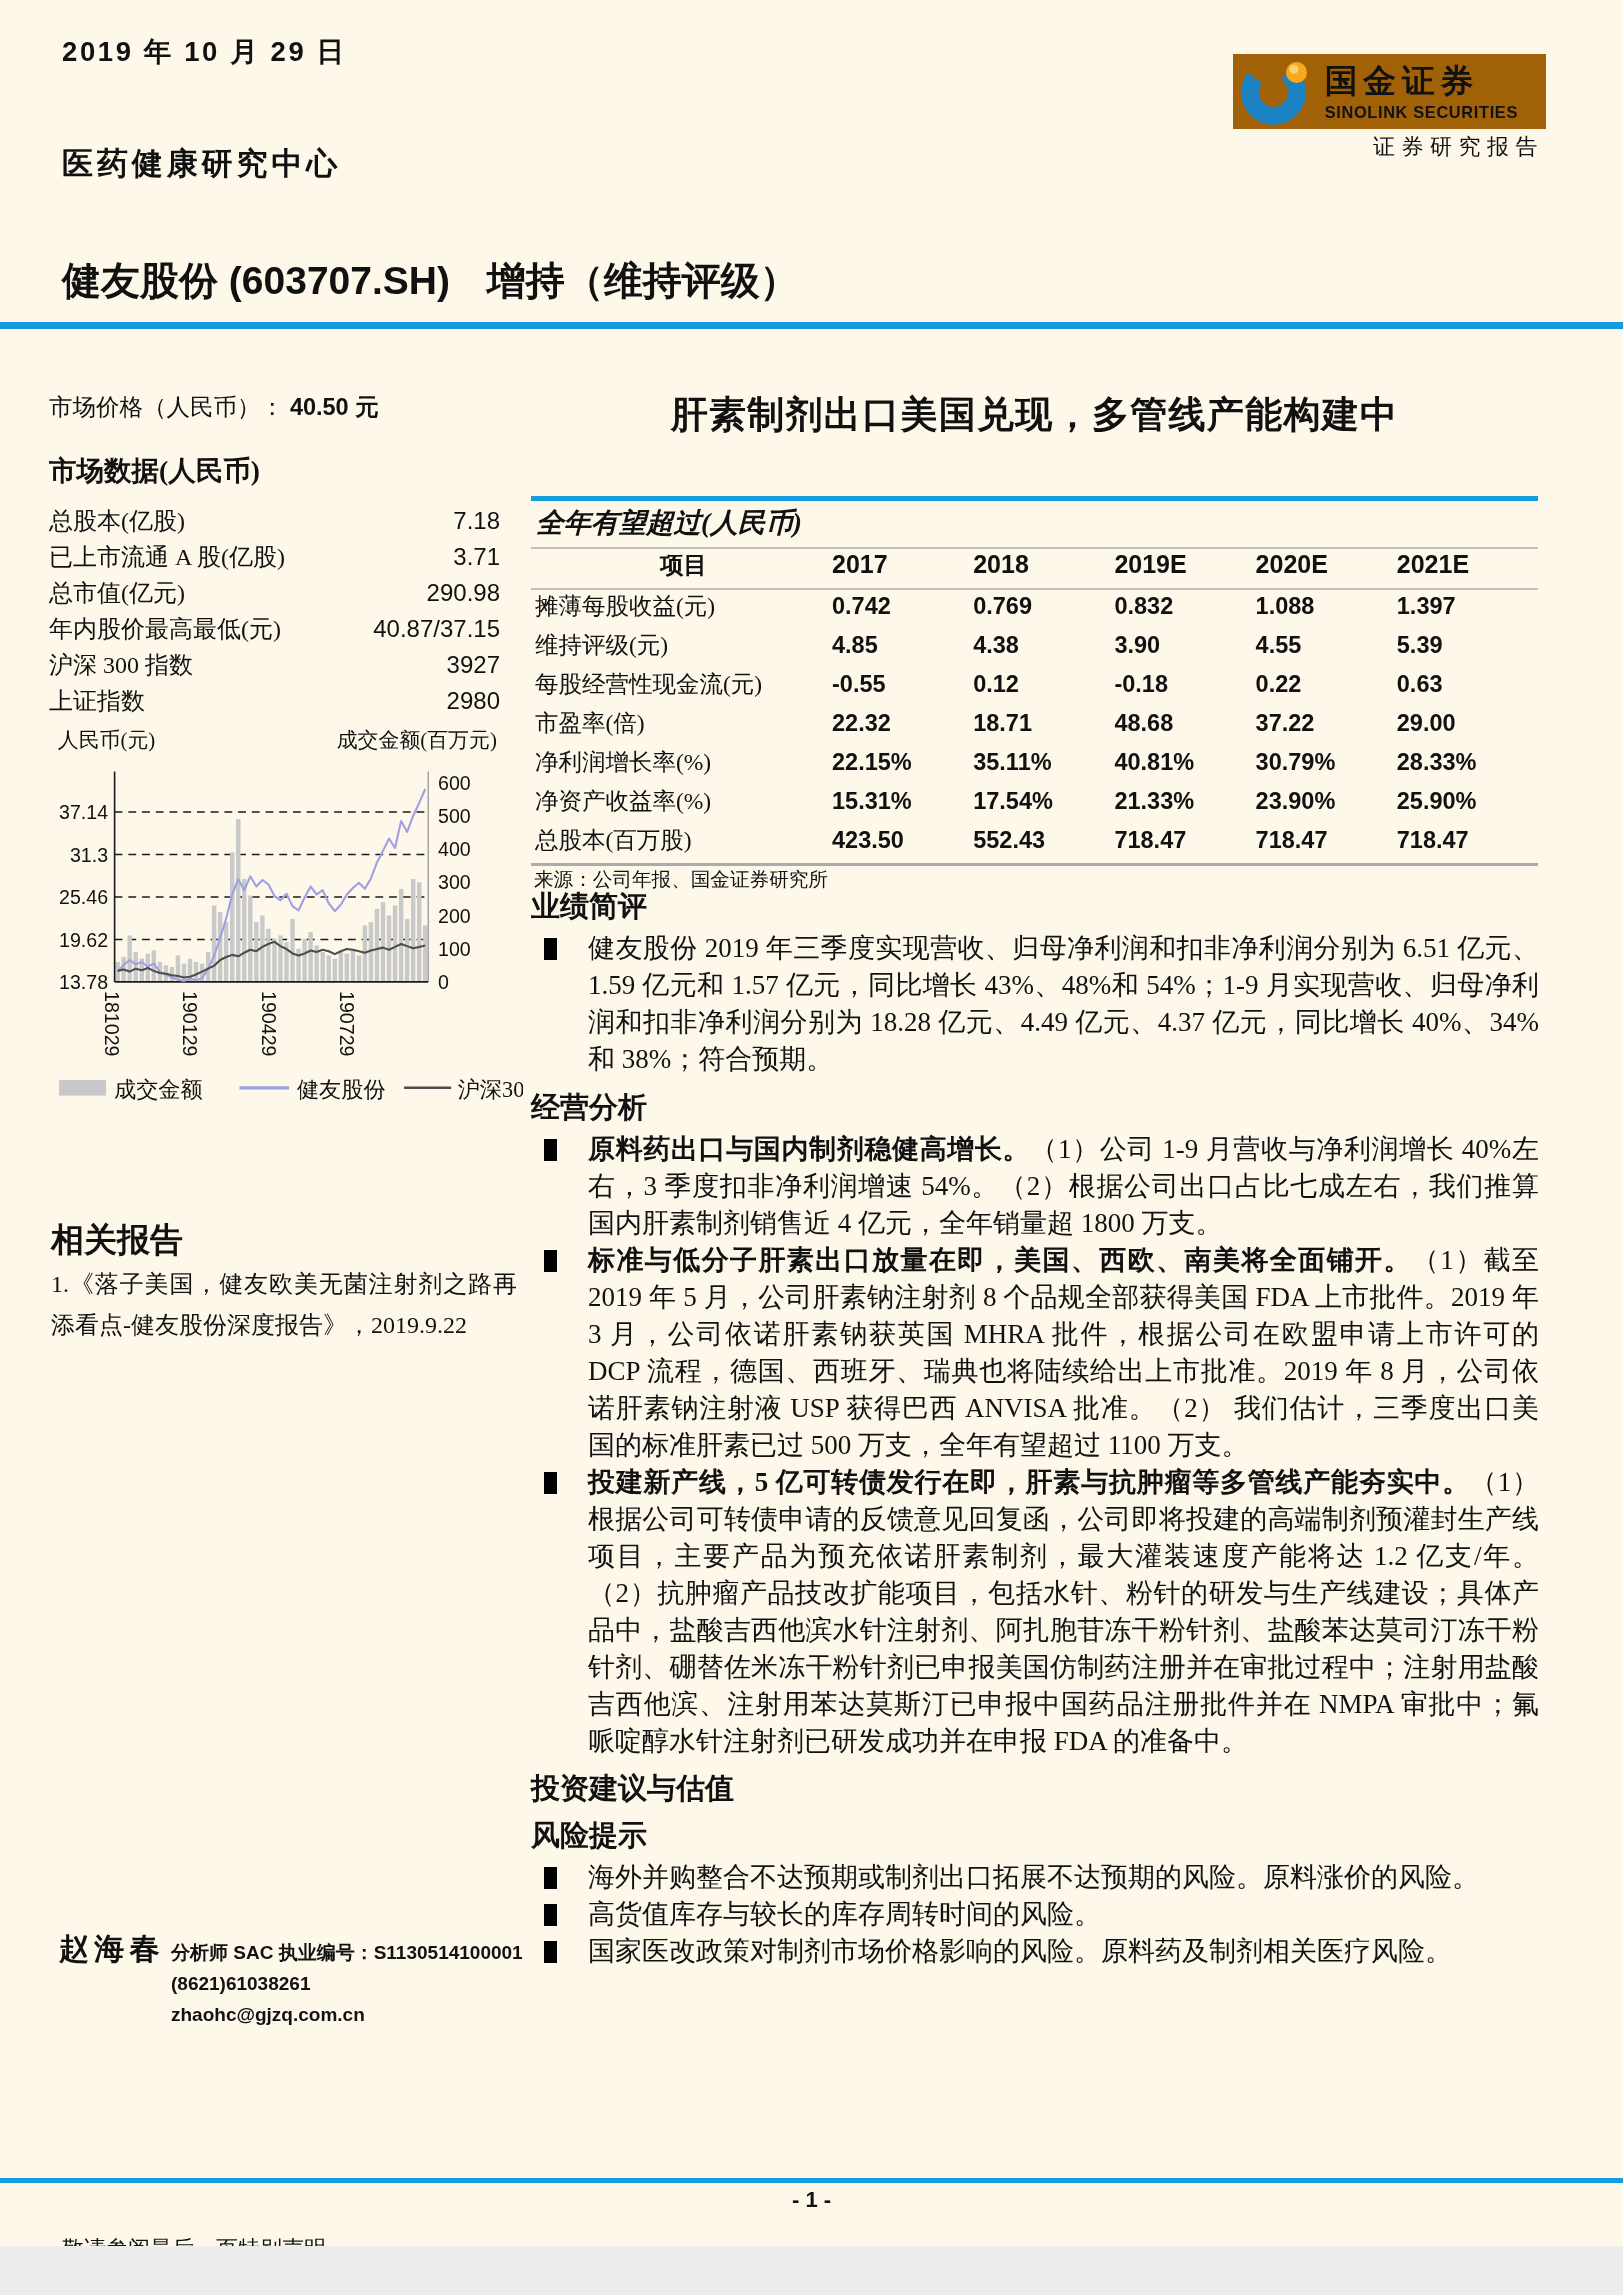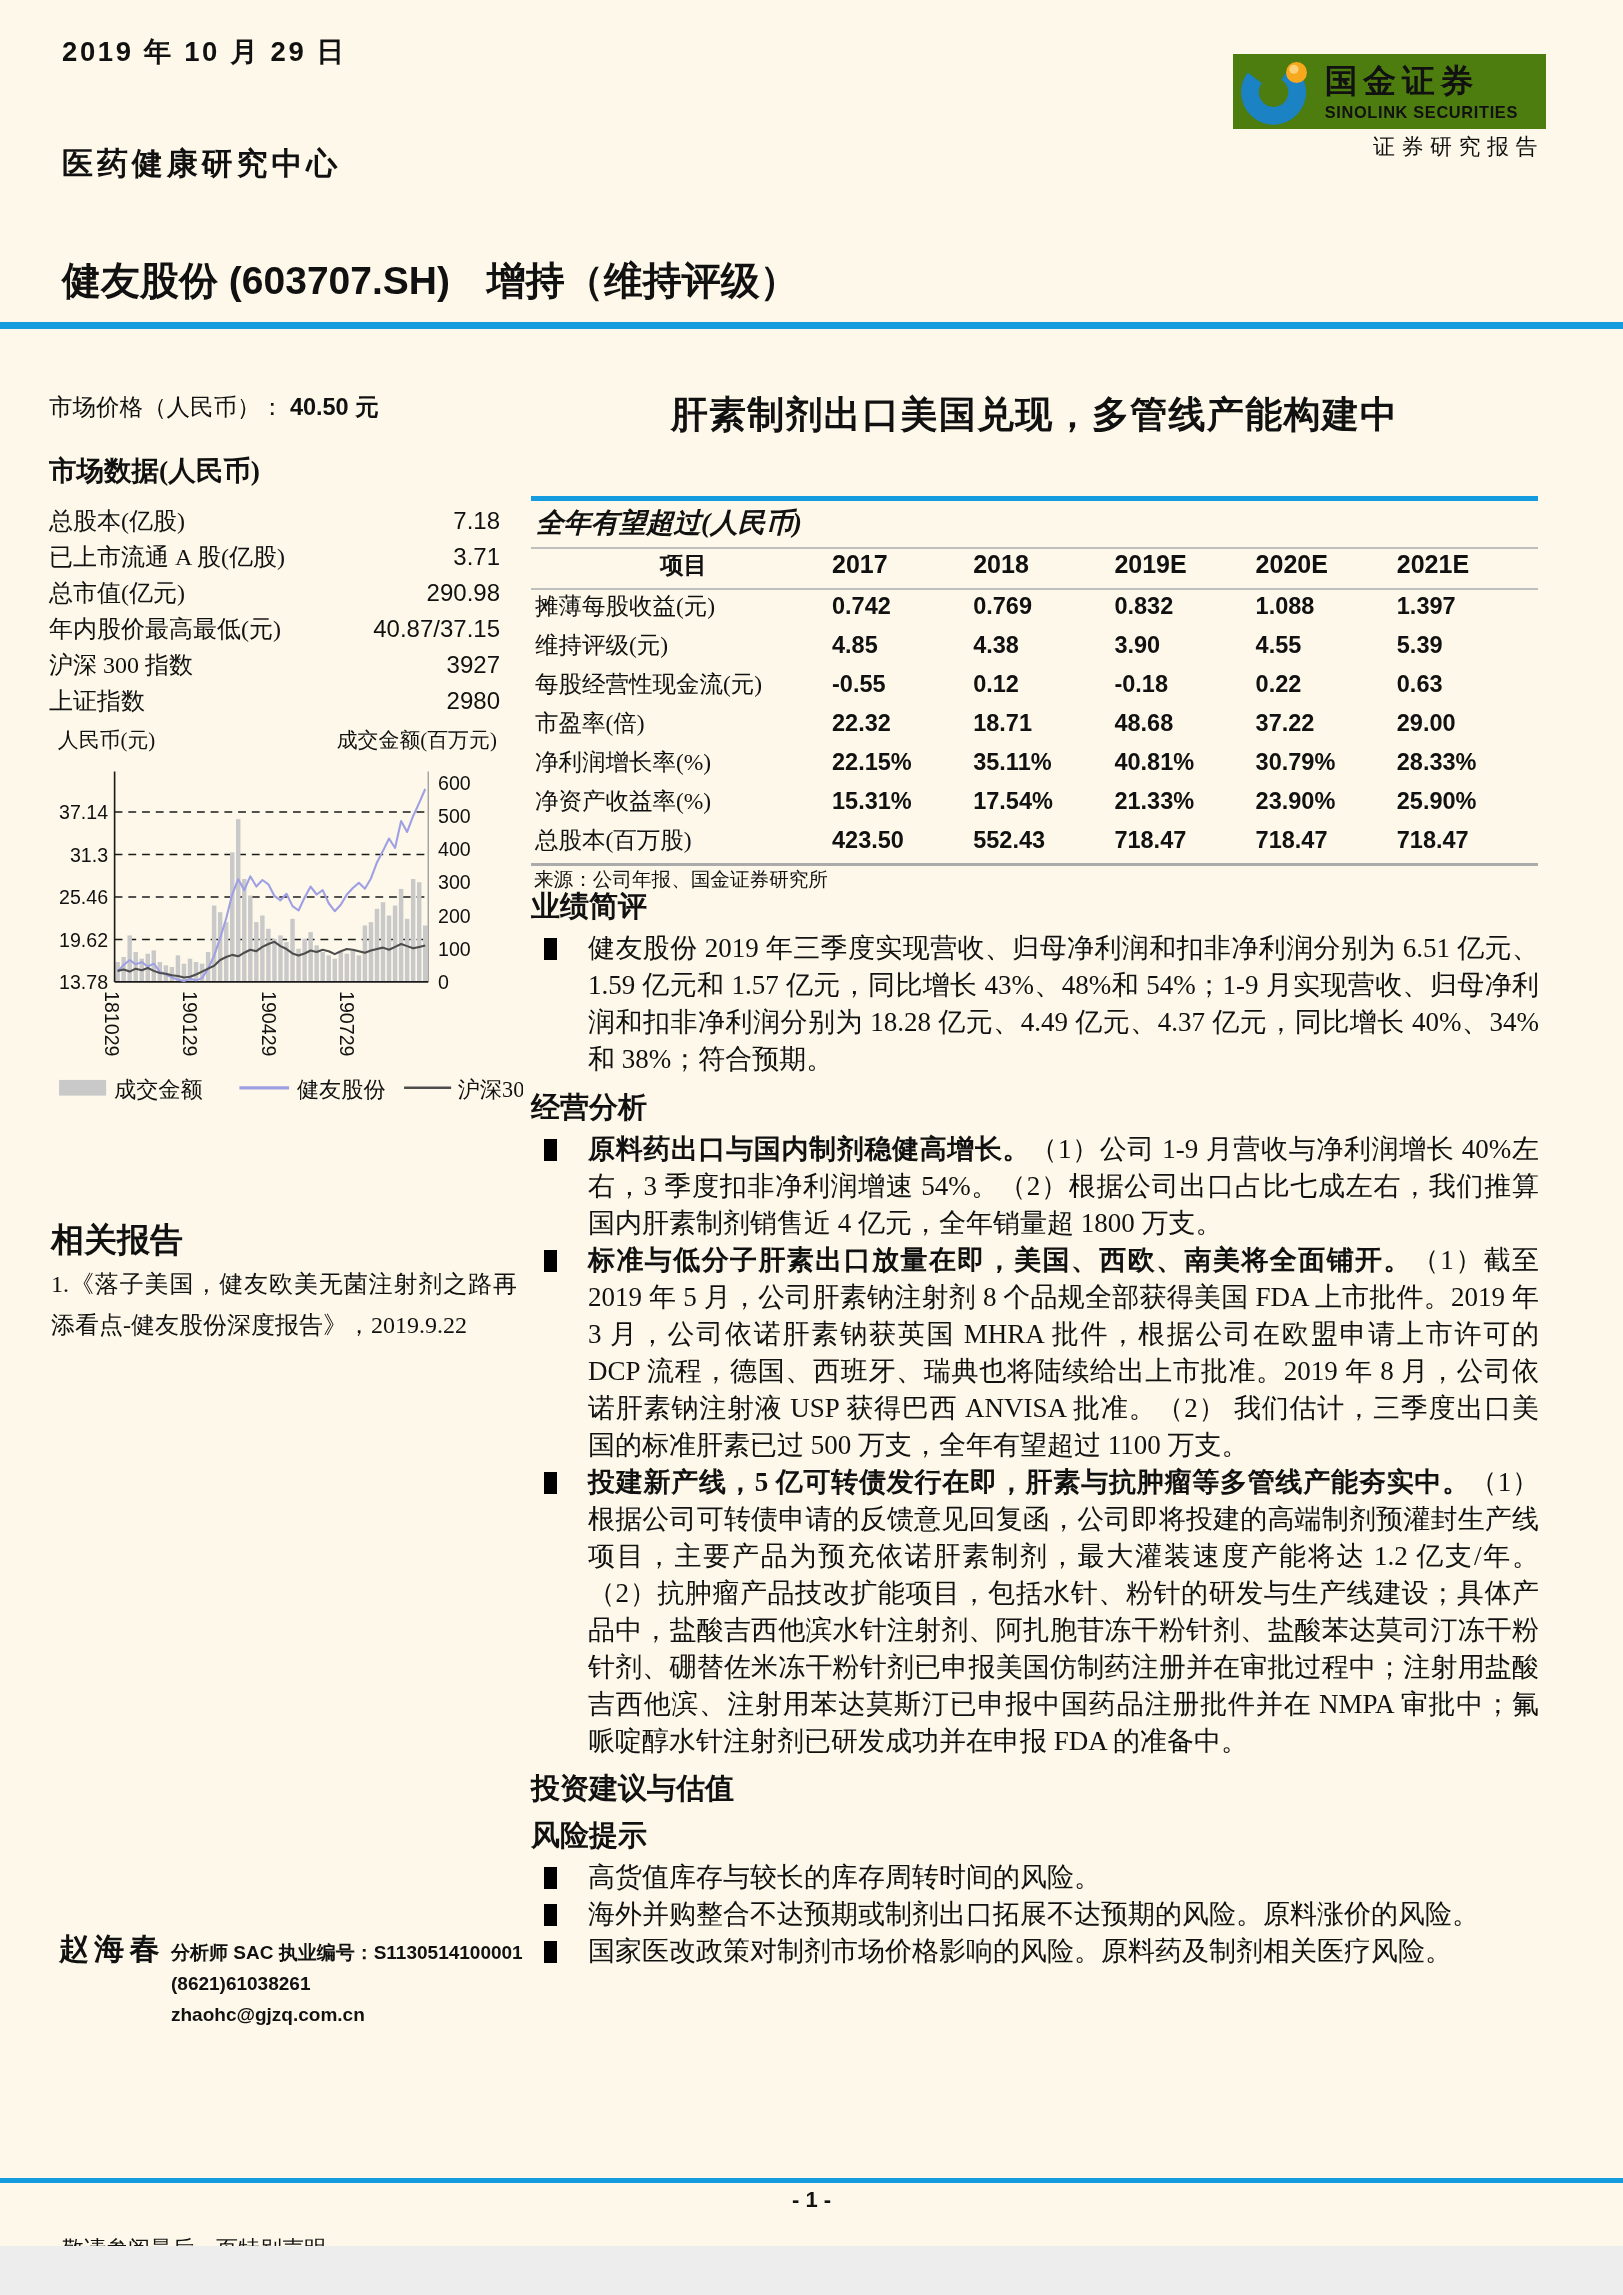--- a/index.html
+++ b/index.html
@@ -1,21 +1,21 @@
 <!DOCTYPE html>
 <html style="font-size:10.5px"><head>
 <meta charset="utf-8">
 <style>
   html,body{margin:0;padding:0;background:#e8e8e8;}
   .page{position:relative;width:1623px;height:2295px;background:#fdf8e9;overflow:hidden;
         font-family:"Liberation Serif",serif;color:#111;}
   .abs{position:absolute;}
   
   .date{left:62px;top:34px;font-size:27.5px;font-weight:700;font-family:"Liberation Sans",sans-serif;letter-spacing:2.6px;}
-  .logo-box{left:1233px;top:54px;width:313px;height:75px;background:#4d7c0f;}
+  .logo-box{left:1233px;top:54px;width:313px;height:75px;background:#a16207;}
   .report-type{left:1229px;top:132px;width:315px;text-align:right;font-size:22px;letter-spacing:6.5px;}
   .center-name{left:62px;top:143px;font-size:31px;font-weight:700;letter-spacing:3.9px;}
   .company-line{left:62px;top:254px;font-size:39px;font-weight:900;font-family:"Liberation Sans",sans-serif;}
   .company-line .rating{margin-left:26px;}
   .category{left:1177px;top:267px;width:387px;text-align:right;font-size:35px;font-weight:700;letter-spacing:14.4px;}
   .rule{background:#149cde;}
   .rule-main{left:0;top:322px;width:1623px;height:6.5px;}
   .rule-right{left:531px;top:496px;width:1007px;height:4.6px;}
   .rule-footer{left:0;top:2178px;width:1623px;height:4.6px;}
   .bottom-strip{left:0;top:2246px;width:1623px;height:49px;background:#ededed;}
@@ -298,25 +298,25 @@
         <p><b>标准与低分子肝素出口放量在即，美国、西欧、南美将全面铺开。</b>（1）截至 2019 年 5 月，公司肝素钠注射剂 8 个品规全部获得美国 FDA 上市批件。2019 年 3 月，公司依诺肝素钠获英国 MHRA 批件，根据公司在欧盟申请上市许可的 DCP 流程，德国、西班牙、瑞典也将陆续给出上市批准。2019 年 8 月，公司依诺肝素钠注射液 USP 获得巴西 ANVISA 批准。（2） 我们估计，三季度出口美国的标准肝素已过 500 万支，全年有望超过 1100 万支。</p>
       </div>
       <div class="bullet">
         <div class="marker"></div>
         <p><b>投建新产线，5 亿可转债发行在即，肝素与抗肿瘤等多管线产能夯实中。</b>（1）根据公司可转债申请的反馈意见回复函，公司即将投建的高端制剂预灌封生产线项目，主要产品为预充依诺肝素制剂，最大灌装速度产能将达 1.2 亿支/年。（2）抗肿瘤产品技改扩能项目，包括水针、粉针的研发与生产线建设；具体产品中，盐酸吉西他滨水针注射剂、阿扎胞苷冻干粉针剂、盐酸苯达莫司汀冻干粉针剂、硼替佐米冻干粉针剂已申报美国仿制药注册并在审批过程中；注射用盐酸吉西他滨、注射用苯达莫斯汀已申报中国药品注册批件并在 NMPA 审批中；氟哌啶醇水针注射剂已研发成功并在申报 FDA 的准备中。</p>
       </div>
       <h3>投资建议与估值</h3>
       <h3>风险提示</h3>
       <div class="bullet">
         <div class="marker"></div>
+        <p>海外并购整合不达预期或制剂出口拓展不达预期的风险。原料涨价的风险。</p>
+      </div>
+      <div class="bullet">
+        <div class="marker"></div>
         <p>高货值库存与较长的库存周转时间的风险。</p>
-      </div>
-      <div class="bullet">
-        <div class="marker"></div>
-        <p>海外并购整合不达预期或制剂出口拓展不达预期的风险。原料涨价的风险。</p>
       </div>
       <div class="bullet">
         <div class="marker"></div>
         <p>国家医改政策对制剂市场价格影响的风险。原料药及制剂相关医疗风险。</p>
       </div>
     </div>
 
   <div class="abs rule rule-footer"></div>
   <div class="abs footer-page">- 1 -</div>
   <div class="abs footer-note">敬请参阅最后一页特别声明</div>

